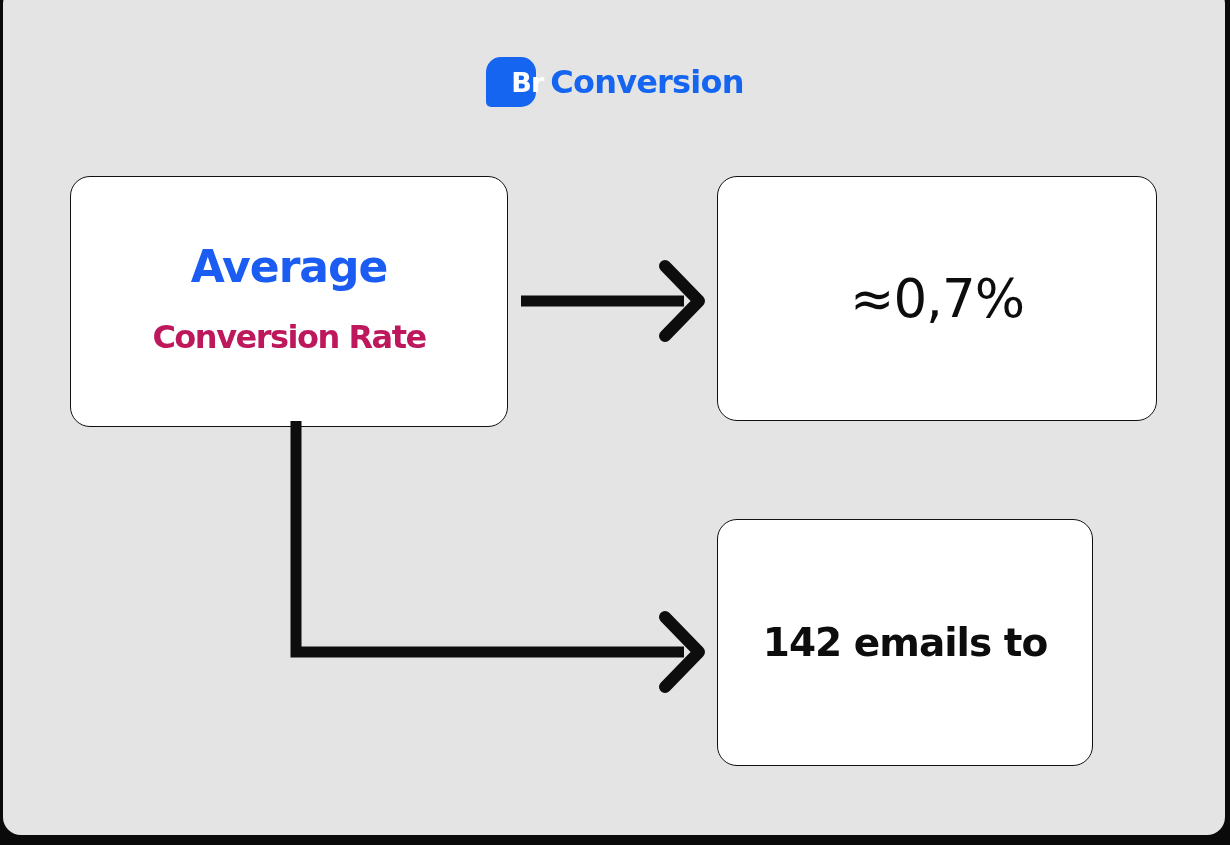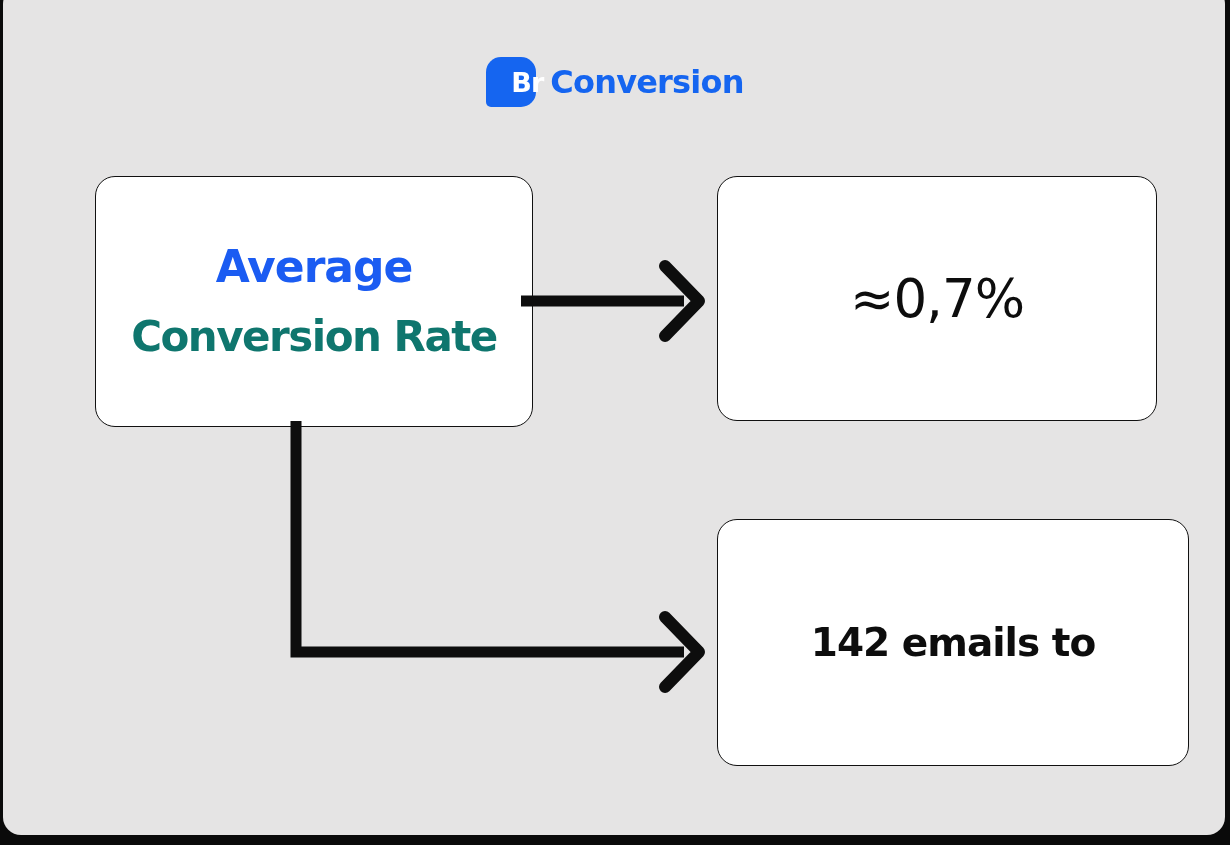--- a/index.html
+++ b/index.html
@@ -45,32 +45,32 @@
   
   .node {
     position: absolute;
     background: #ffffff;
     border: 1.5px solid #111111;
     border-radius: 20px;
     display: flex; flex-direction: column;
     align-items: center; justify-content: center;
     text-align: center;
   }
-  .node-source { left: 95px; top: 176px; width: 438px; height: 251px; }
+  .node-source { left: 70px; top: 176px; width: 438px; height: 251px; }
   .node-rate   { left: 717px; top: 176px; width: 440px; height: 245px; }
-  .node-emails { left: 717px; top: 519px; width: 472px; height: 247px; }
+  .node-emails { left: 717px; top: 519px; width: 376px; height: 247px; }
 
   .src-line1 {
     color: #1b5cf2;
     font-weight: bold; font-size: 44px;
     letter-spacing: -1px; line-height: 70px;
   }
   .src-line2 {
-    color: #0f766e;
-    font-weight: bold; font-size: 42px;
+    color: #be185d;
+    font-weight: bold; font-size: 32px;
     letter-spacing: -1.5px; line-height: 70px;
   }
   .rate-value {
     color: #0d0d0d;
     font-weight: normal; font-size: 53px;
     letter-spacing: -1px;
   }
   .emails-line {
     color: #0d0d0d;
     font-weight: bold; font-size: 39px;

